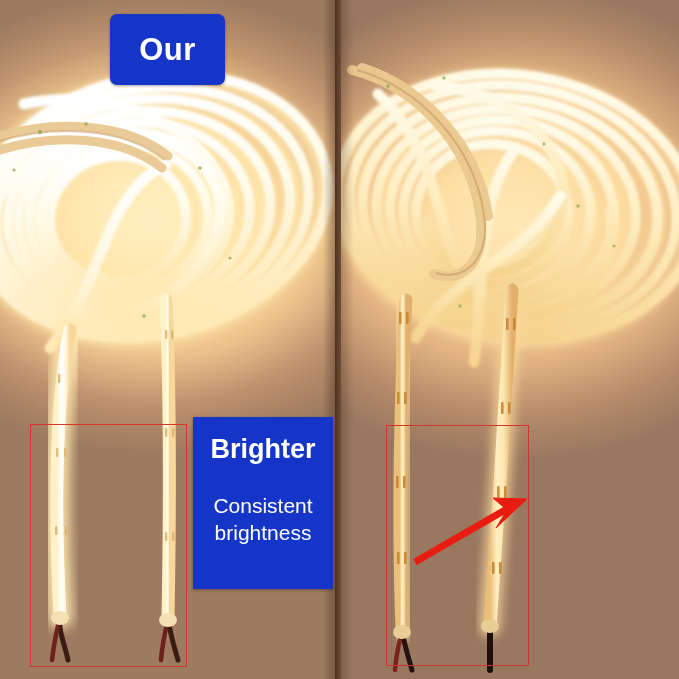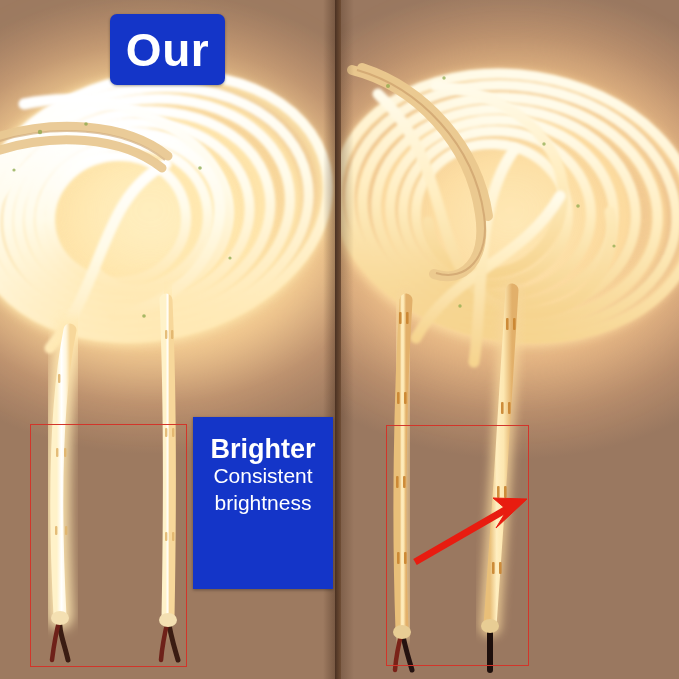--- a/index.html
+++ b/index.html
@@ -99,33 +99,33 @@
     flex-direction:column;
     align-items:center;
     justify-content:center;
     color:#ffffff;
     text-align:center;
     box-shadow:0 1px 3px rgba(0,0,0,.35);
   }
   #badge-our   { left:110px; top:14px;  width:115px; height:71px; border-radius:7px; }
   #badge-other { left:424px; top:14px;  width:191px; height:71px; border-radius:7px; }
   .badge-text {
-    font-size:46px;
+    font-size:31px;
     font-weight:bold;
     letter-spacing:.5px;
     line-height:1;
   }
 
   #box-brighter { left:193px; top:417px; width:140px; height:172px;
                   padding:14px 8px 10px; justify-content:flex-start; }
   .brighter-title {
     font-size:27px; font-weight:bold; line-height:1.05; margin-top:4px;
   }
   .brighter-sub {
-    font-size:21px; font-weight:normal; line-height:1.25; text-align:center;
+    font-size:21px; font-weight:normal; line-height:1.25; margin-top:30px;text-align:center;
   }
 
   #box-darkened { left:531px; top:416px; width:132px; height:113px; padding:6px; }
   .darkened-text { font-size:21px; font-weight:normal; line-height:1.3; }
 
   
   .nosel { user-select:none; }
 </style>
 </head>
 <body>

